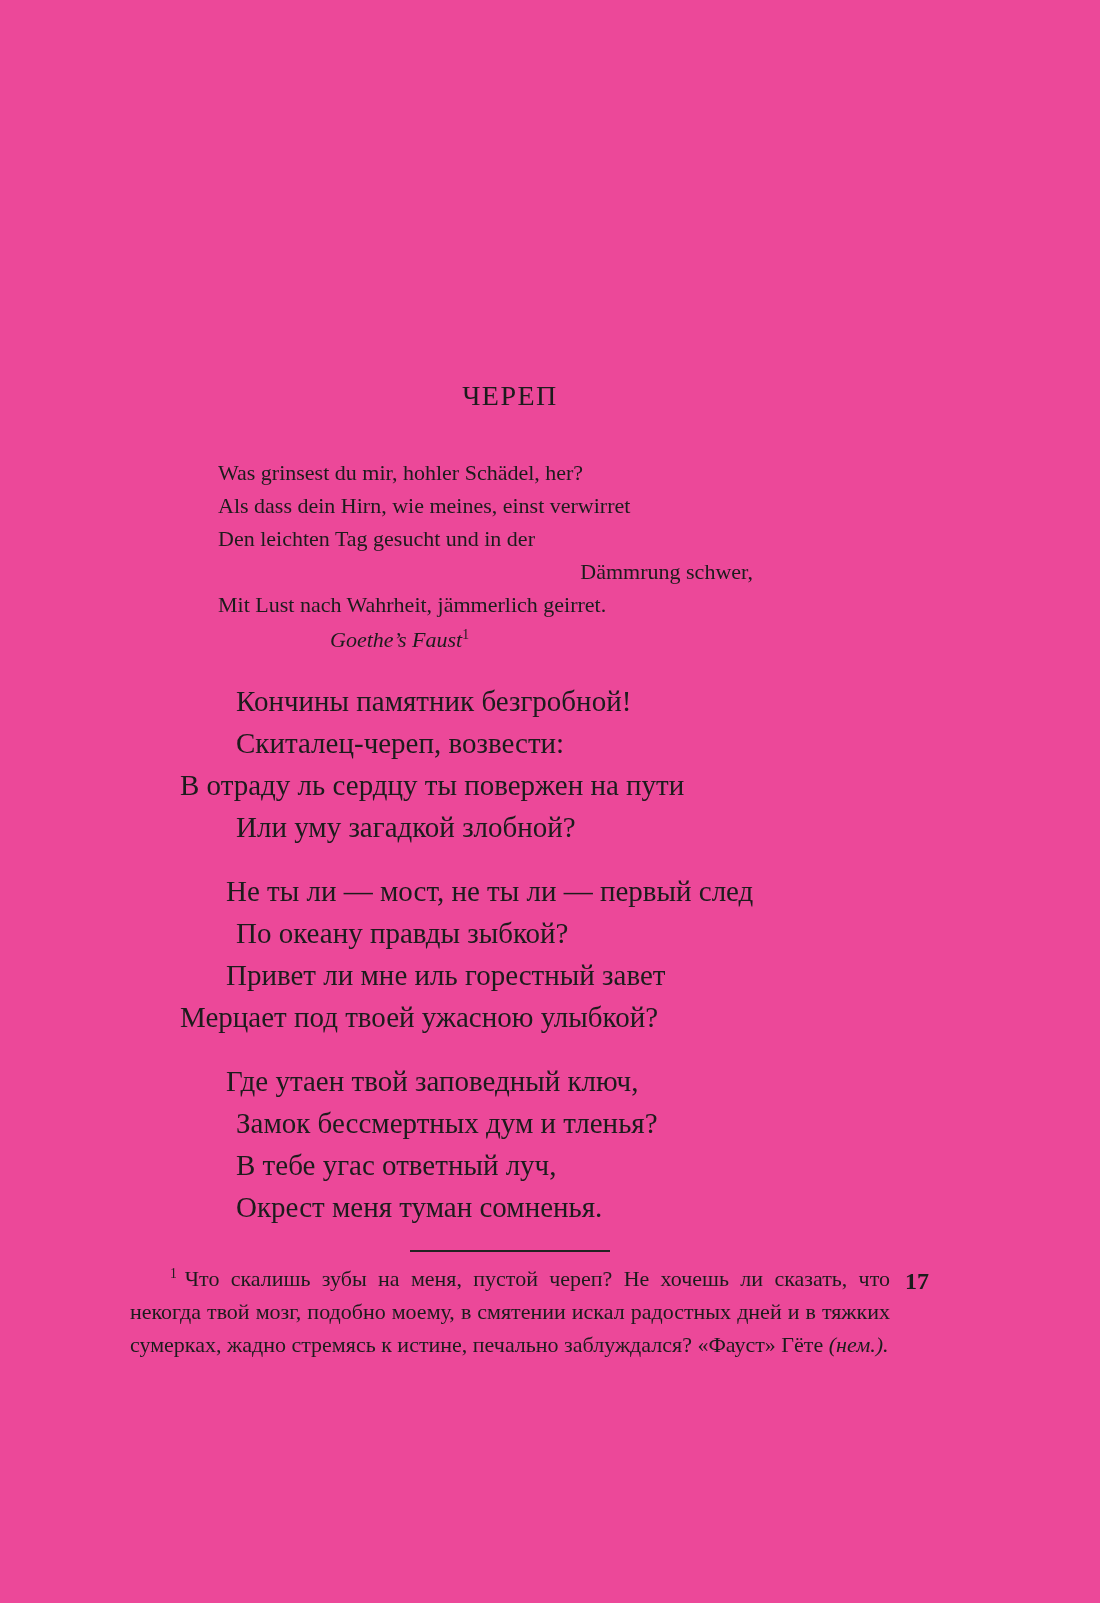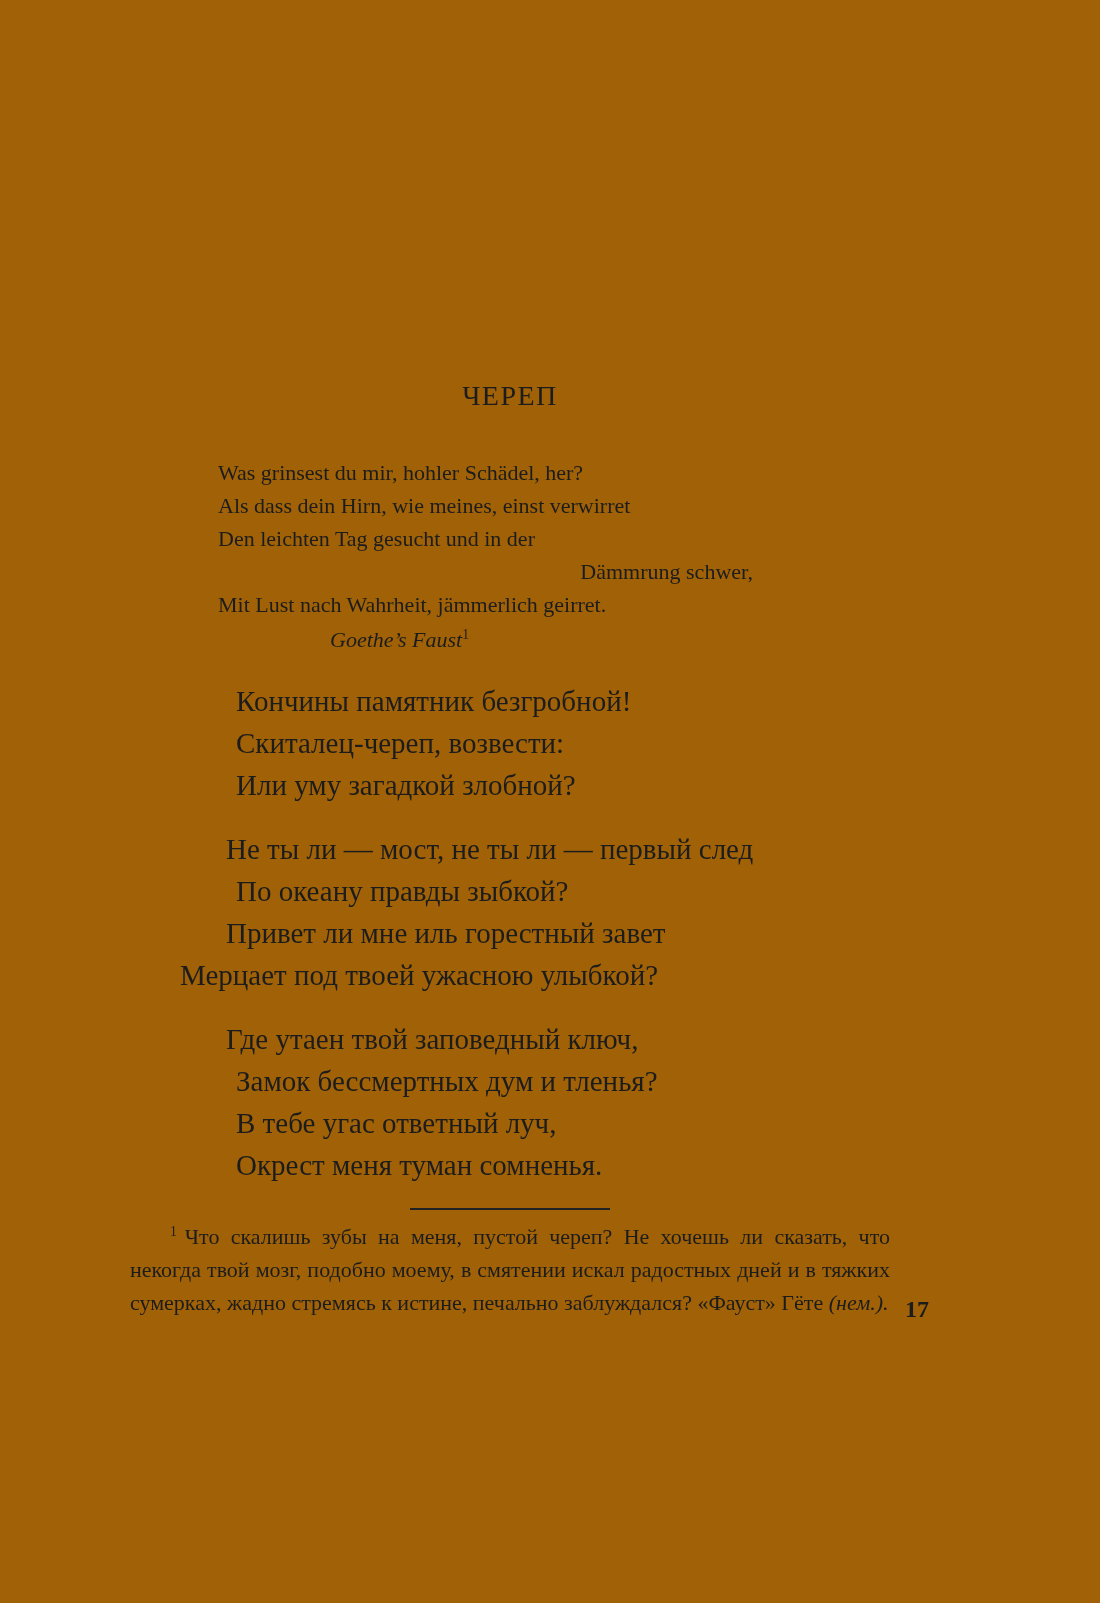--- a/index.html
+++ b/index.html
@@ -5,21 +5,21 @@
   html, body {
     margin: 0;
     padding: 0;
     background: #ffffff;
   }
   .page {
     position: relative;
     width: 1100px;
     height: 1603px;
     margin: 0 auto;
-    background: #a16207;
+    background: #ec4899;
     color: #1c1c1c;
     font-family: "Liberation Serif", "DejaVu Serif", serif;
     overflow: hidden;
   }
   .content {
     position: absolute;
     left: 130px;
     top: 0;
     width: 760px;
     padding-top: 380px;
@@ -73,21 +73,21 @@
     margin: 10px 0 0 0;
     font-size: 22px;
     line-height: 33px;
     text-align: justify;
     text-indent: 40px;
   }
   .footnote-text sup { margin-right: 8px; }
   .page-number {
     position: absolute;
     left: 905px;
-    top: 1296px;
+    top: 1268px;
     font-size: 24px;
     font-weight: bold;
   }
 </style>
 </head>
 <body>
 
 <div class="page">
   <div class="content">
 
@@ -103,20 +103,21 @@
 
     <div class="attribution">
       <span class="italic">Goethe’s Faust</span><sup>1</sup>
     </div>
 
     <div class="poem">
 
       <div class="stanza">
         <div class="poem-line ind-2">Кончины памятник безгробной!</div>
         <div class="poem-line ind-2">Скиталец-череп, возвести:</div>
+        <div class="poem-line ind-0">В отраду ль сердцу ты повержен на пути</div>
         <div class="poem-line ind-2">Или уму загадкой злобной?</div>
       </div>
 
       <div class="stanza">
         <div class="poem-line ind-1">Не ты ли — мост, не ты ли — первый след</div>
         <div class="poem-line ind-2">По океану правды зыбкой?</div>
         <div class="poem-line ind-1">Привет ли мне иль горестный завет</div>
         <div class="poem-line ind-0">Мерцает под твоей ужасною улыбкой?</div>
       </div>
 

